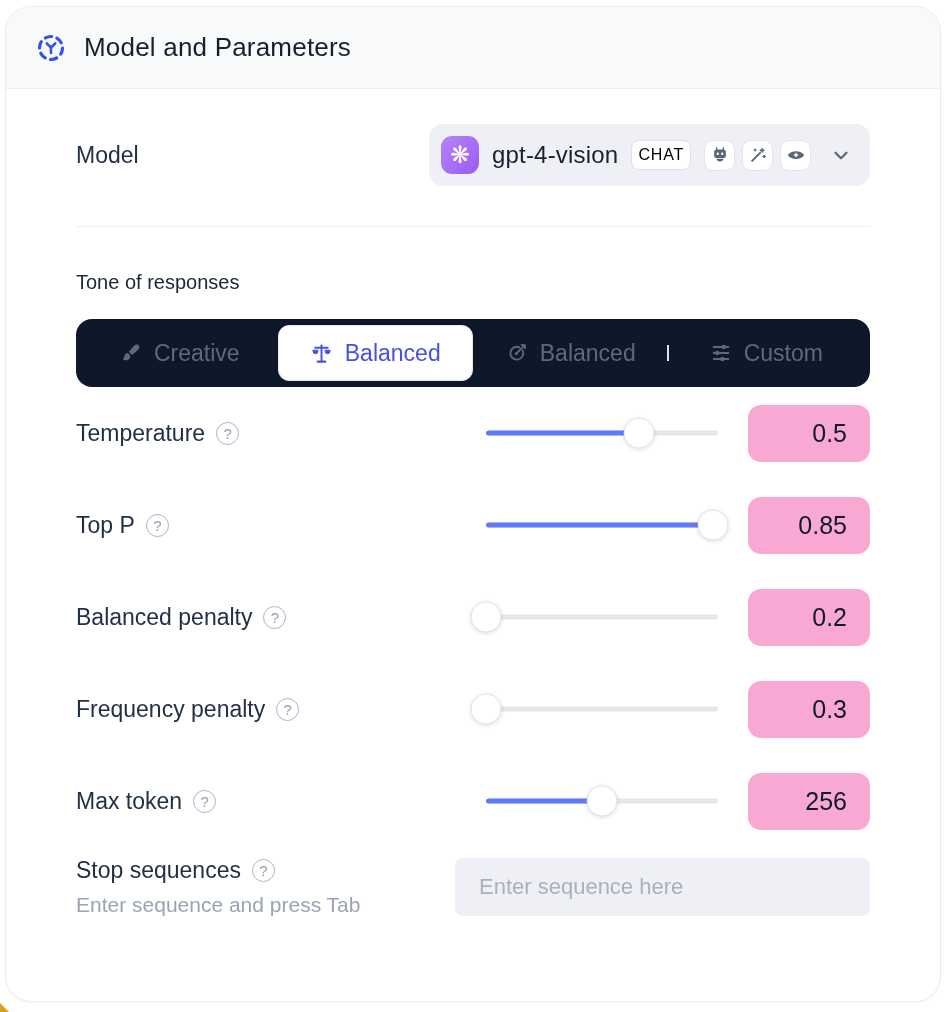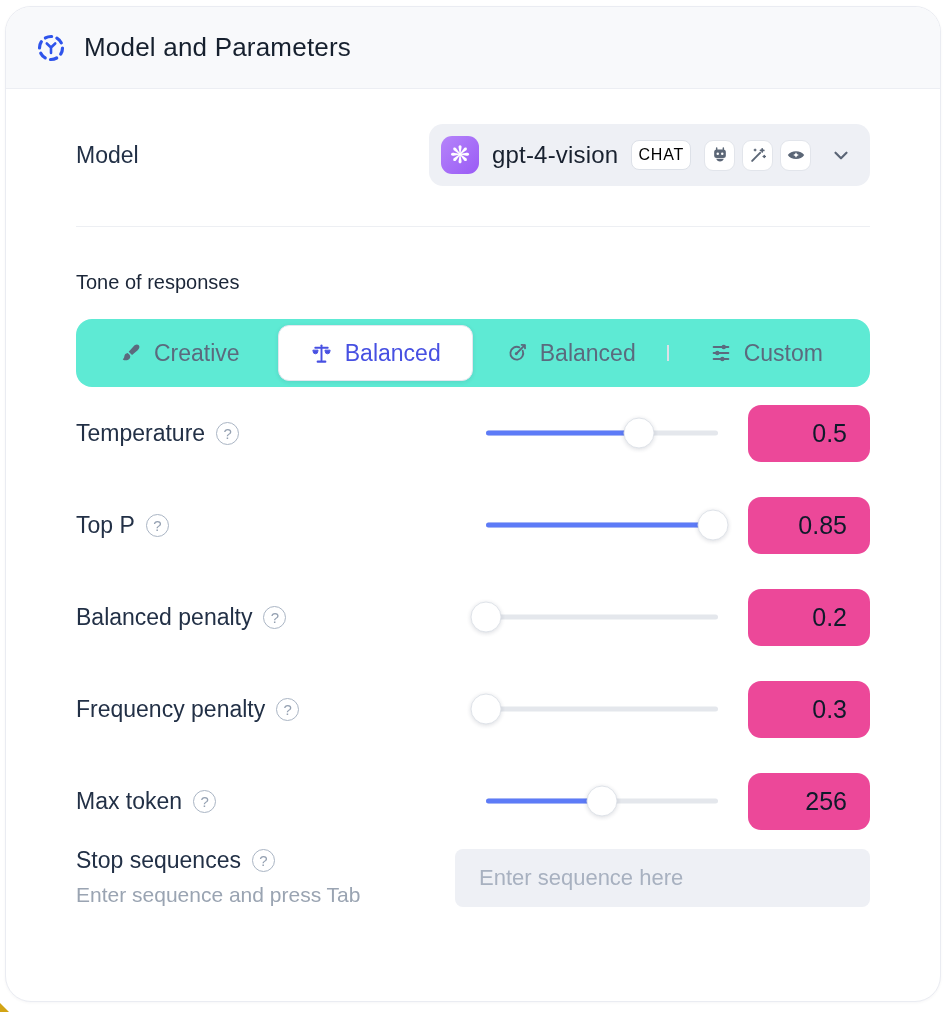--- a/index.html
+++ b/index.html
@@ -44,21 +44,21 @@
     width:31px; height:31px; background:#fff; border:1.5px solid #e2e5eb; border-radius:9px;
     display:flex; align-items:center; justify-content:center; color:#5b6676;
   }
   .chev { color:#5b6676; margin-left:6px; display:flex; }
 
   .divider { border-top:1px solid #edeff3; margin-top:40px; }
 
   
   .section-heading { margin-top:44px; font-size:20px; color:#1b2638; }
   .tone-control {
-    margin-top:25px; background:#5eead4; border-radius:16px; height:68px;
+    margin-top:25px; background:#0f172a; border-radius:16px; height:68px;
     display:grid; grid-template-columns:1fr 1fr 1fr 1fr; position:relative; padding:6px;
   }
   .tone-seg {
     display:flex; align-items:center; justify-content:center; gap:12px;
     color:#5b6a7e; font-size:23px; border-radius:11px; cursor:pointer; position:relative;
   }
   .tone-seg svg { flex:none; }
   .tone-seg.selected {
     background:#fff; border:1px solid #e3e6ee; color:#4750e2; font-weight:500;
     box-shadow:0 1px 4px rgba(25,35,70,.10);
@@ -76,27 +76,27 @@
   }
   .slider { position:relative; width:232px; height:32px; margin-right:30px; cursor:pointer; }
   .slider-track { position:absolute; left:0; right:0; top:50%; height:5px; transform:translateY(-50%); background:#e4e7ec; border-radius:3px; }
   .slider-fill  { position:absolute; left:0; top:50%; height:5px; transform:translateY(-50%); background:#5d7bf7; border-radius:3px; width:var(--pct,0%); }
   .slider-thumb {
     position:absolute; top:50%; left:var(--pct,0%); transform:translate(-50%,-50%);
     width:31px; height:31px; background:#fff; border:1.5px solid #dfe3e9; border-radius:50%;
     box-shadow:0 1px 4px rgba(20,30,60,.14); cursor:grab;
   }
   .value-box {
-    width:122px; height:57px; background:#ec4899; border-radius:13px;
+    width:122px; height:57px; background:#f9a8d4; border-radius:13px;
     display:flex; align-items:center; justify-content:flex-end; padding-right:23px;
     font-size:25px; color:#0f1a2a;
   }
 
   
-  .stop-row { display:flex; align-items:flex-end; }
+  .stop-row { margin-top:10px; display:flex; align-items:center; }
   .stop-label-block { flex:1; }
   .stop-label-line { display:flex; align-items:center; gap:11px; }
   .stop-helper { margin-top:9px; font-size:21px; color:#9aa4b2; }
   .stop-input {
     width:415px; height:58px; background:#eef0f5; border:none; border-radius:8px;
     padding:0 24px; font-size:22px; color:#22304a; font-family:"Liberation Sans", sans-serif;
     outline:none;
   }
   .stop-input::placeholder { color:#a8b1c0; }
 

